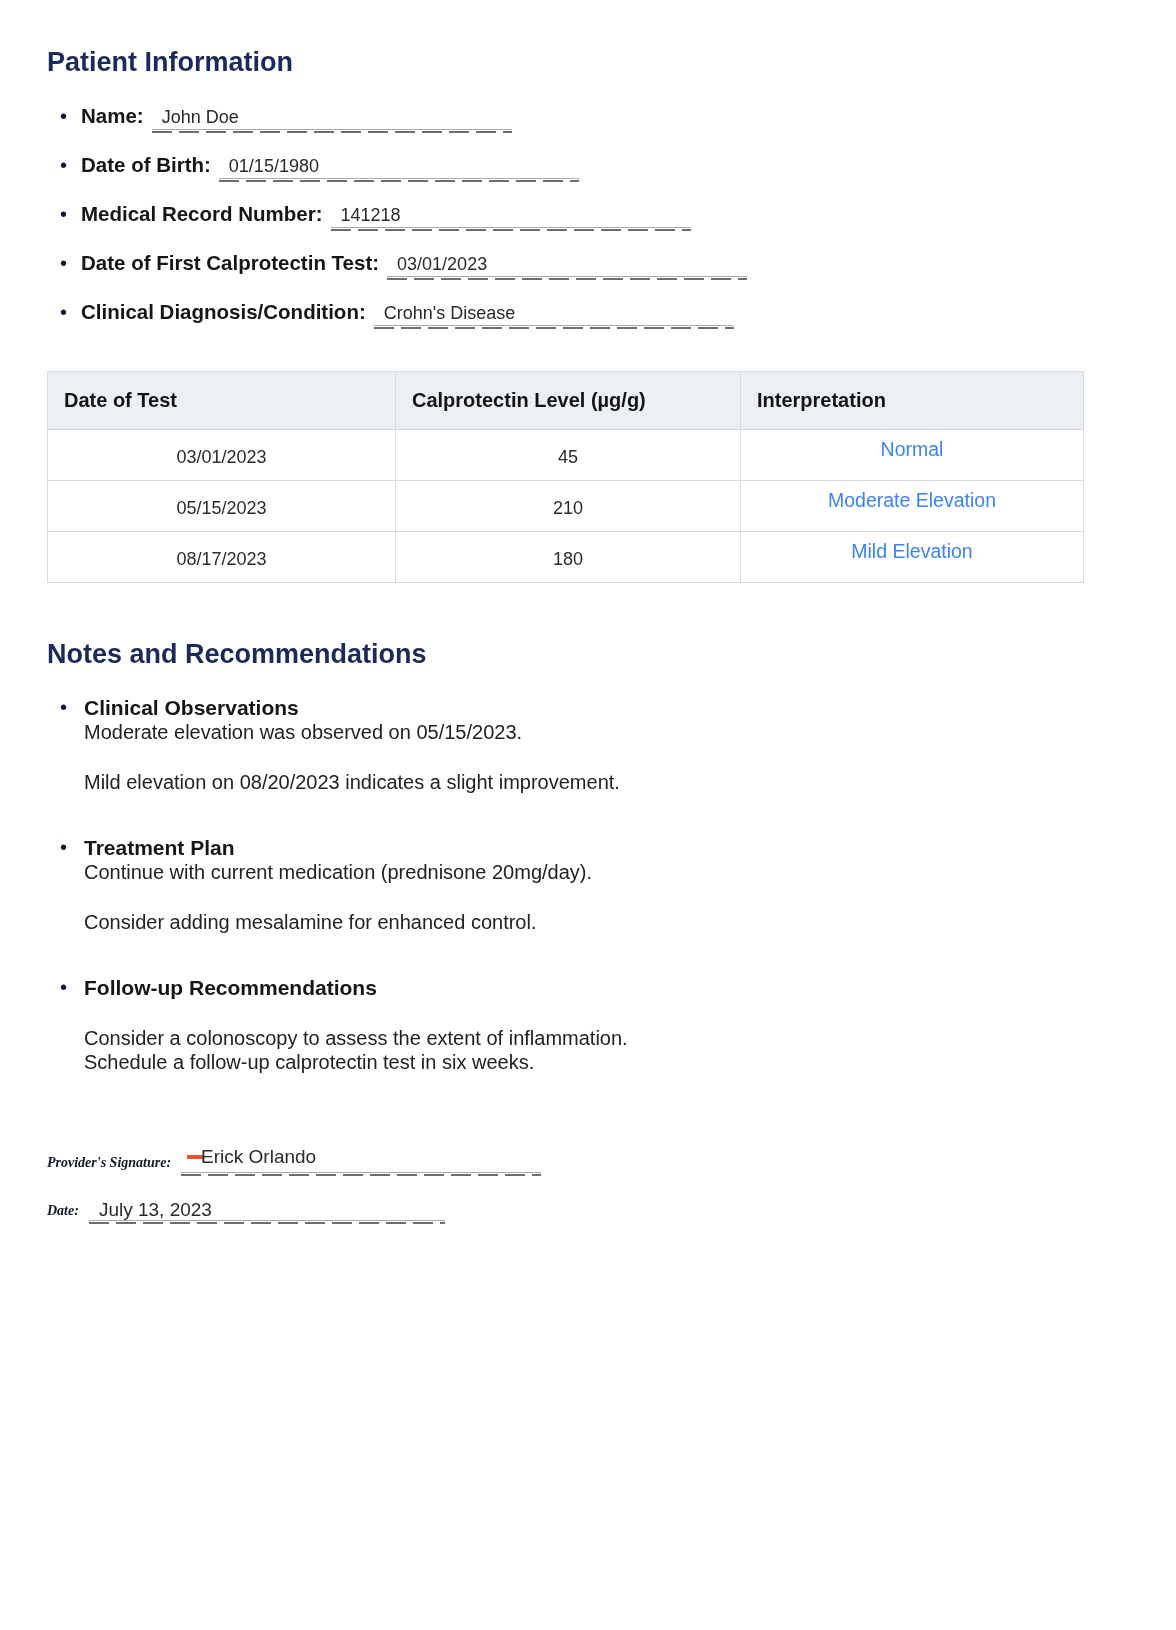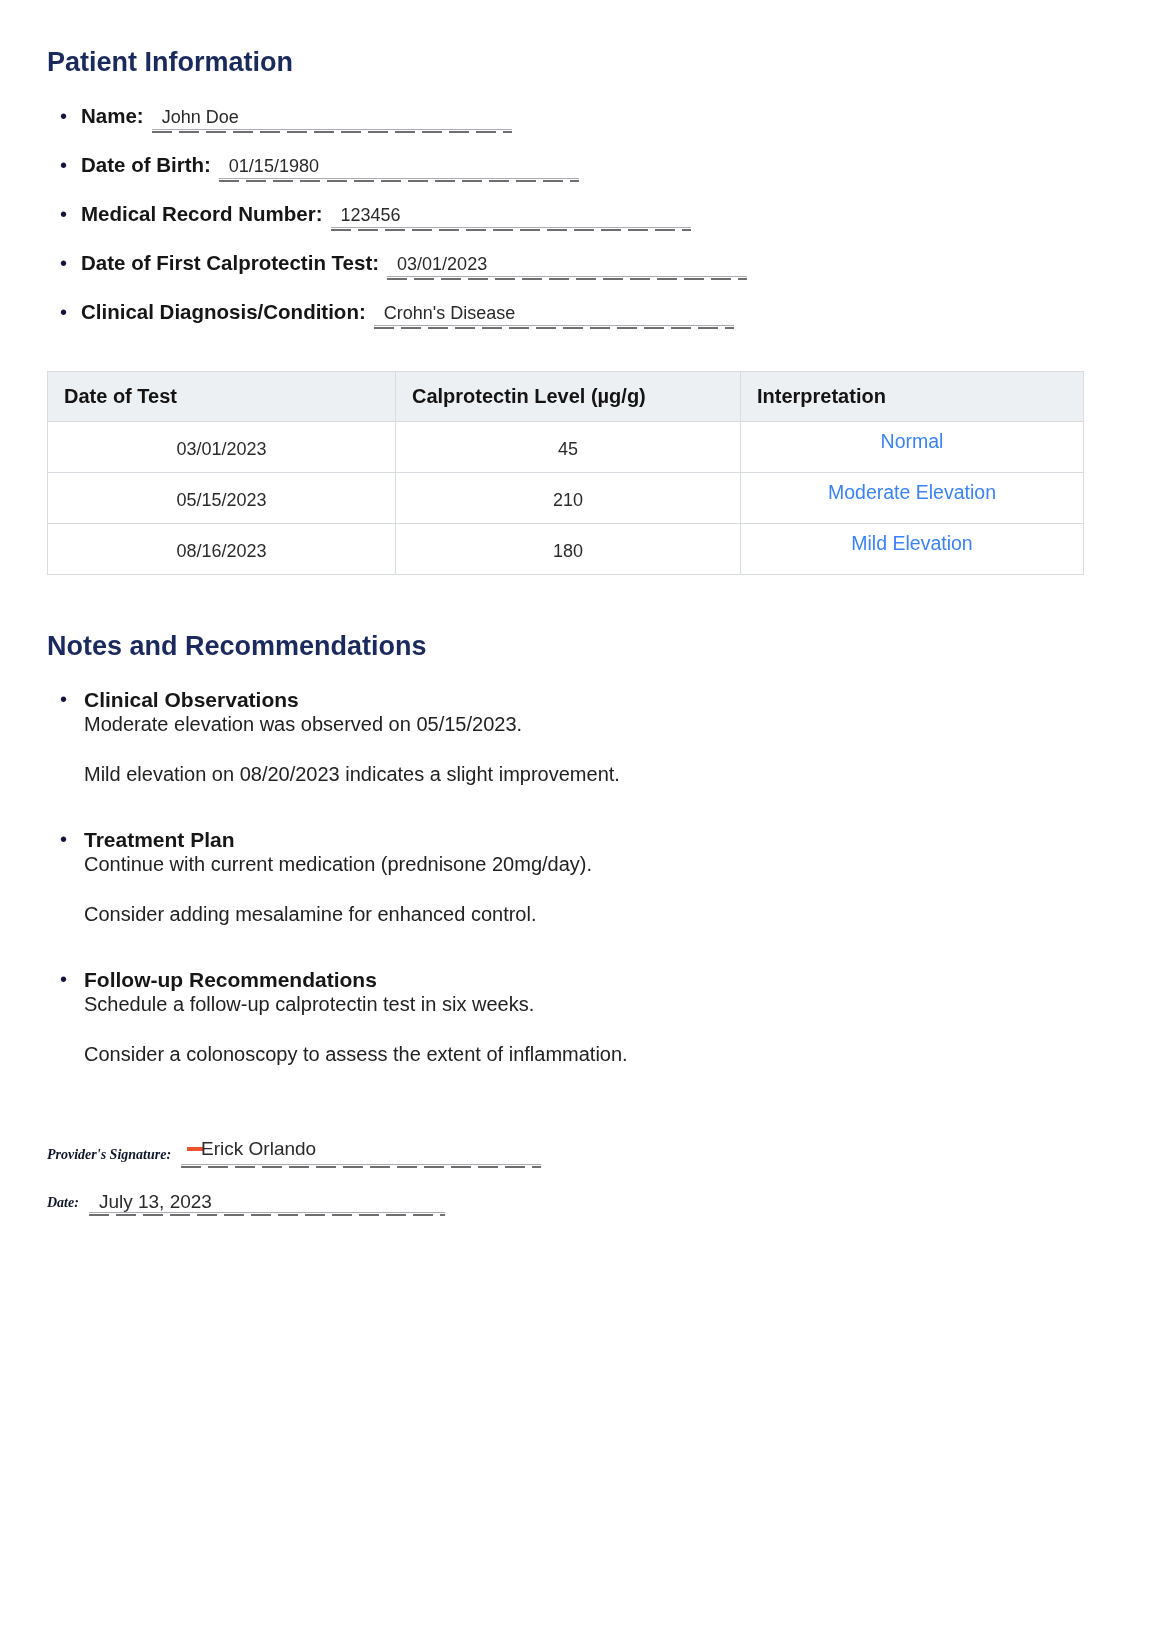--- a/index.html
+++ b/index.html
@@ -74,21 +74,21 @@
   
   .results-table {
     border-collapse: collapse;
     margin-top: 42px;
     width: 1036px;
     table-layout: fixed;
   }
   .results-table th {
     background: #edf0f3;
     border: 1px solid #d8dce1;
-    height: 50px;
+    height: 58px;
     box-sizing: border-box;
     padding: 0 16px;
     text-align: left;
     font-size: 20px;
     font-weight: bold;
     color: #141414;
   }
   .results-table td {
     border: 1px solid #d8dce1;
     vertical-align: top;
@@ -145,21 +145,21 @@
       <span class="blank">John Doe</span>
     </li>
     <li class="patient-item">
       <span class="bullet">•</span>
       <span class="field-label">Date of Birth:</span>
       <span class="blank">01/15/1980</span>
     </li>
     <li class="patient-item">
       <span class="bullet">•</span>
       <span class="field-label">Medical Record Number:</span>
-      <span class="blank">123456</span>
+      <span class="blank">141218</span>
     </li>
     <li class="patient-item">
       <span class="bullet">•</span>
       <span class="field-label">Date of First Calprotectin Test:</span>
       <span class="blank">03/01/2023</span>
     </li>
     <li class="patient-item">
       <span class="bullet">•</span>
       <span class="field-label">Clinical Diagnosis/Condition:</span>
       <span class="blank">Crohn's Disease</span>
@@ -185,21 +185,21 @@
         <td class="cell-date">03/01/2023</td>
         <td class="cell-level">45</td>
         <td class="cell-interp">Normal</td>
       </tr>
       <tr>
         <td class="cell-date">05/15/2023</td>
         <td class="cell-level">210</td>
         <td class="cell-interp">Moderate Elevation</td>
       </tr>
       <tr>
-        <td class="cell-date">08/16/2023</td>
+        <td class="cell-date">08/17/2023</td>
         <td class="cell-level">180</td>
         <td class="cell-interp">Mild Elevation</td>
       </tr>
     </tbody>
   </table>
 
   <h2 class="section-heading" id="notes-heading">Notes and Recommendations</h2>
 
   <ul class="notes-list">
     <li class="note-item">
@@ -210,22 +210,22 @@
     </li>
     <li class="note-item">
       <span class="bullet">•</span>
       <div class="note-title">Treatment Plan</div>
       <div class="note-text">Continue with current medication (prednisone 20mg/day).</div>
       <div class="note-text second">Consider adding mesalamine for enhanced control.</div>
     </li>
     <li class="note-item">
       <span class="bullet">•</span>
       <div class="note-title">Follow-up Recommendations</div>
+      <div class="note-text second">Consider a colonoscopy to assess the extent of inflammation.</div>
       <div class="note-text">Schedule a follow-up calprotectin test in six weeks.</div>
-      <div class="note-text second">Consider a colonoscopy to assess the extent of inflammation.</div>
     </li>
   </ul>
 
   <div class="sig-row">
     <span class="sig-label">Provider's Signature:</span>
     <span class="blank sig-field"><span class="sig-mark"></span><span>Erick Orlando</span></span>
   </div>
 
   <div class="date-row">
     <span class="sig-label">Date:</span>

